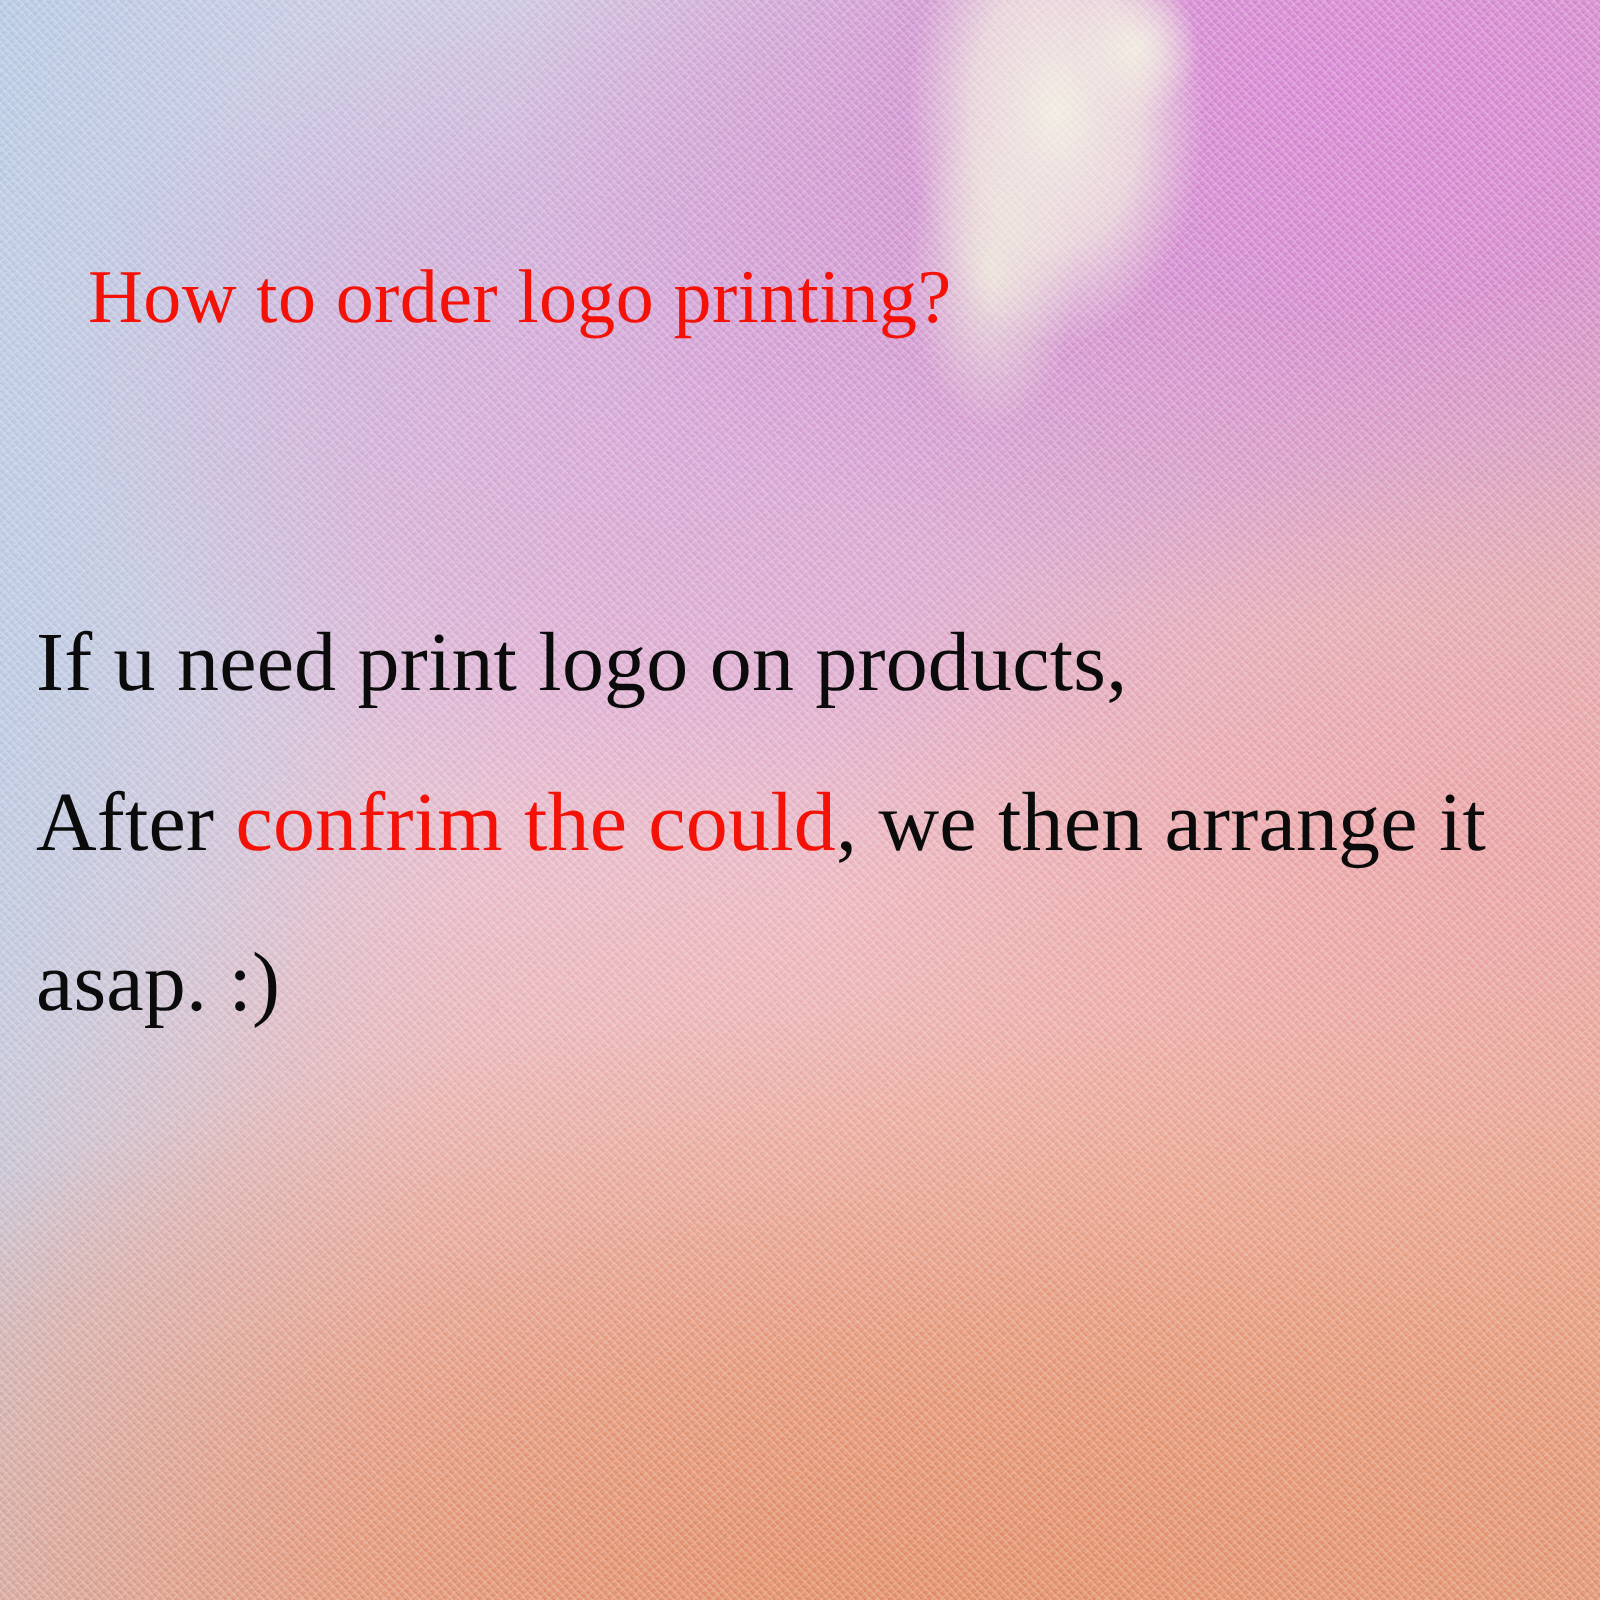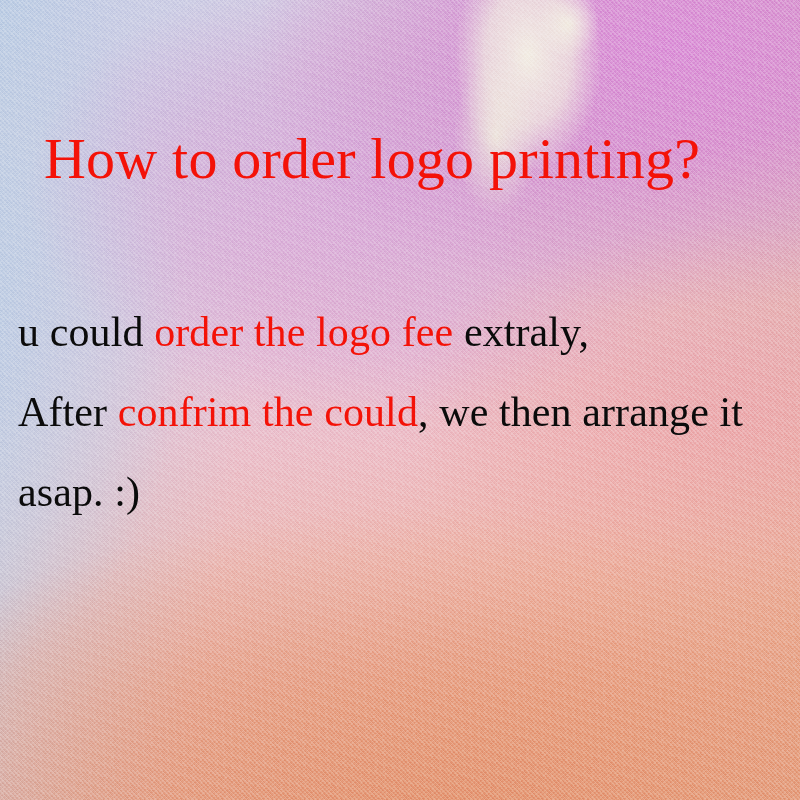--- a/index.html
+++ b/index.html
@@ -135,21 +135,21 @@
 
   
   .content {
     position: absolute;
     inset: 0;
   }
   .headline {
     position: absolute;
     left: 44px;
     top: 130px;
-    font-size: 58px;
+    font-size: 38px;
     line-height: 1.0;
     color: #f41208;
     white-space: nowrap;
     letter-spacing: 0.2px;
   }
   .body-block {
     position: absolute;
     left: 18px;
     top: 292px;
     width: 782px;
@@ -180,24 +180,24 @@
   <div class="bg-layer bg-cream"></div>
   <div class="bg-layer bg-grain"></div>
   <div class="bg-layer bg-mottle"></div>
 
   <div class="content">
 
     <div class="headline">How to order logo printing?</div>
 
     <div class="body-block">
 
-
       <div class="body-line">
-        <span>u could </span><span class="hl">order the logo fee</span><span> extraly,</span>
+        <span>If u need print logo on products,</span>
       </div>
+
 
 
       <div class="body-line">
         <span>After </span><span class="hl">confrim the could</span><span>, we then arrange it</span>
       </div>
 
       <div class="body-line">
         <span>asap.  :)</span>
       </div>
 

